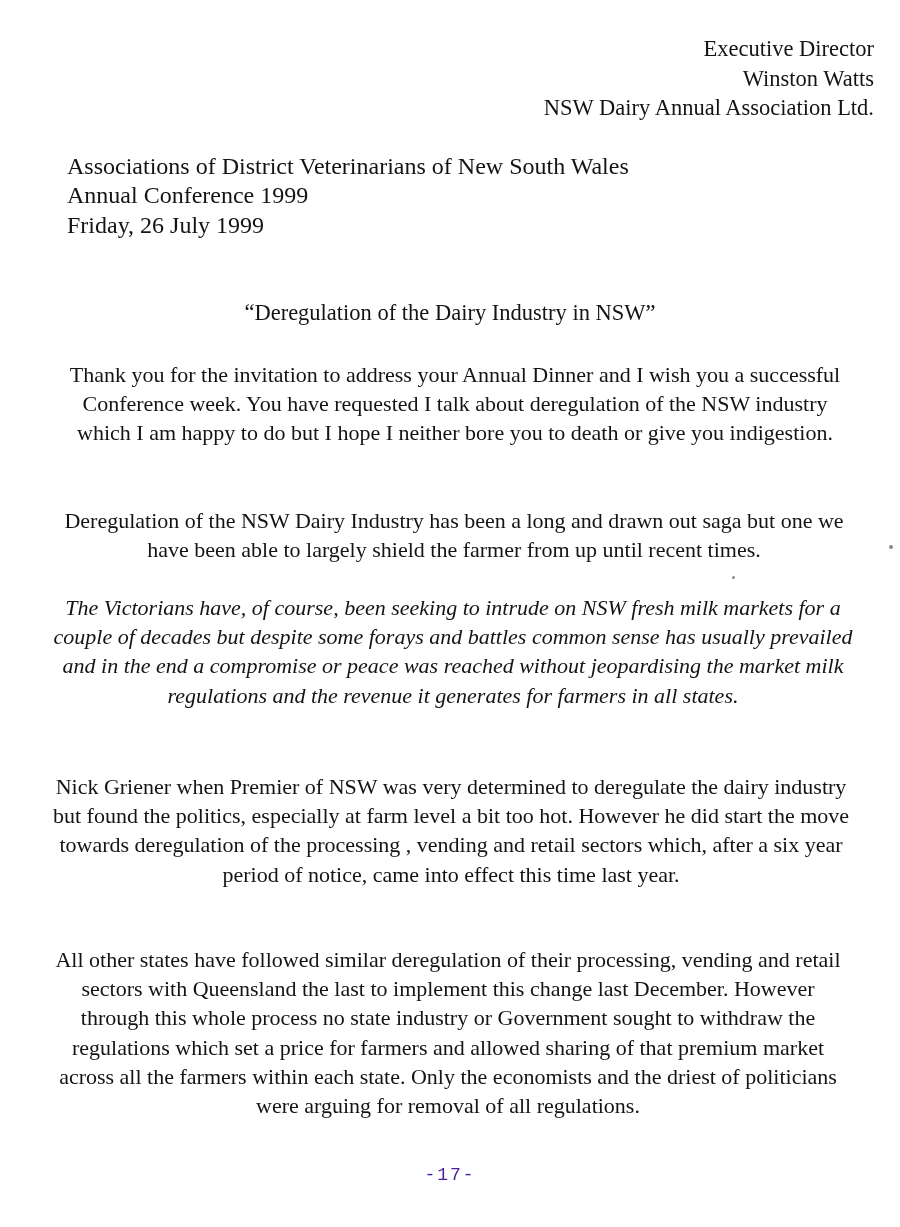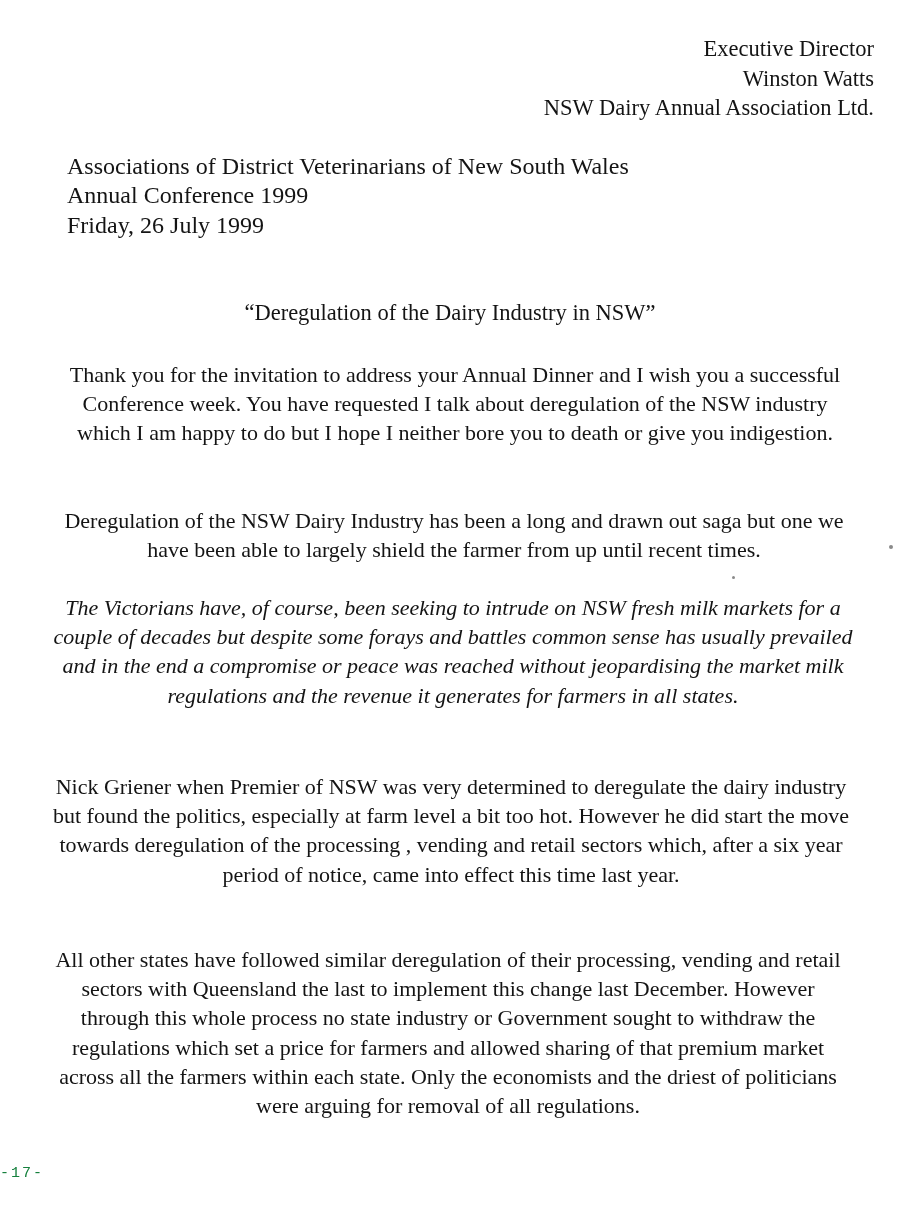--- a/index.html
+++ b/index.html
@@ -56,25 +56,25 @@
   .p1 { top: 360px; left: 55px; width: 800px; }
   .p2 { top: 506px; left: 53px; }
   .p3 { top: 593px; left: 52px; font-style: italic; }
   .p4 { top: 772px; left: 50px; }
   .p5 { top: 917px; left: 48px; width: 800px; margin-top: 28px; }
   .footer-block {
     position: absolute;
     top: 1165px;
     left: 0;
     width: 100%;
-    text-align: left;
+    text-align: center;
     font-family: "Liberation Mono", monospace;
-    font-size: 15px;
+    font-size: 18px;
     letter-spacing: 2px;
-    color: #15803d;
+    color: #4c1d95;
   }
   .speck {
     position: absolute;
     background: #8a8a8a;
     border-radius: 50%;
   }
   .speck-1 { left: 889px; top: 545px; width: 4px; height: 4px; }
   .speck-2 { left: 732px; top: 576px; width: 3px; height: 3px; }
 </style>
 </head>

